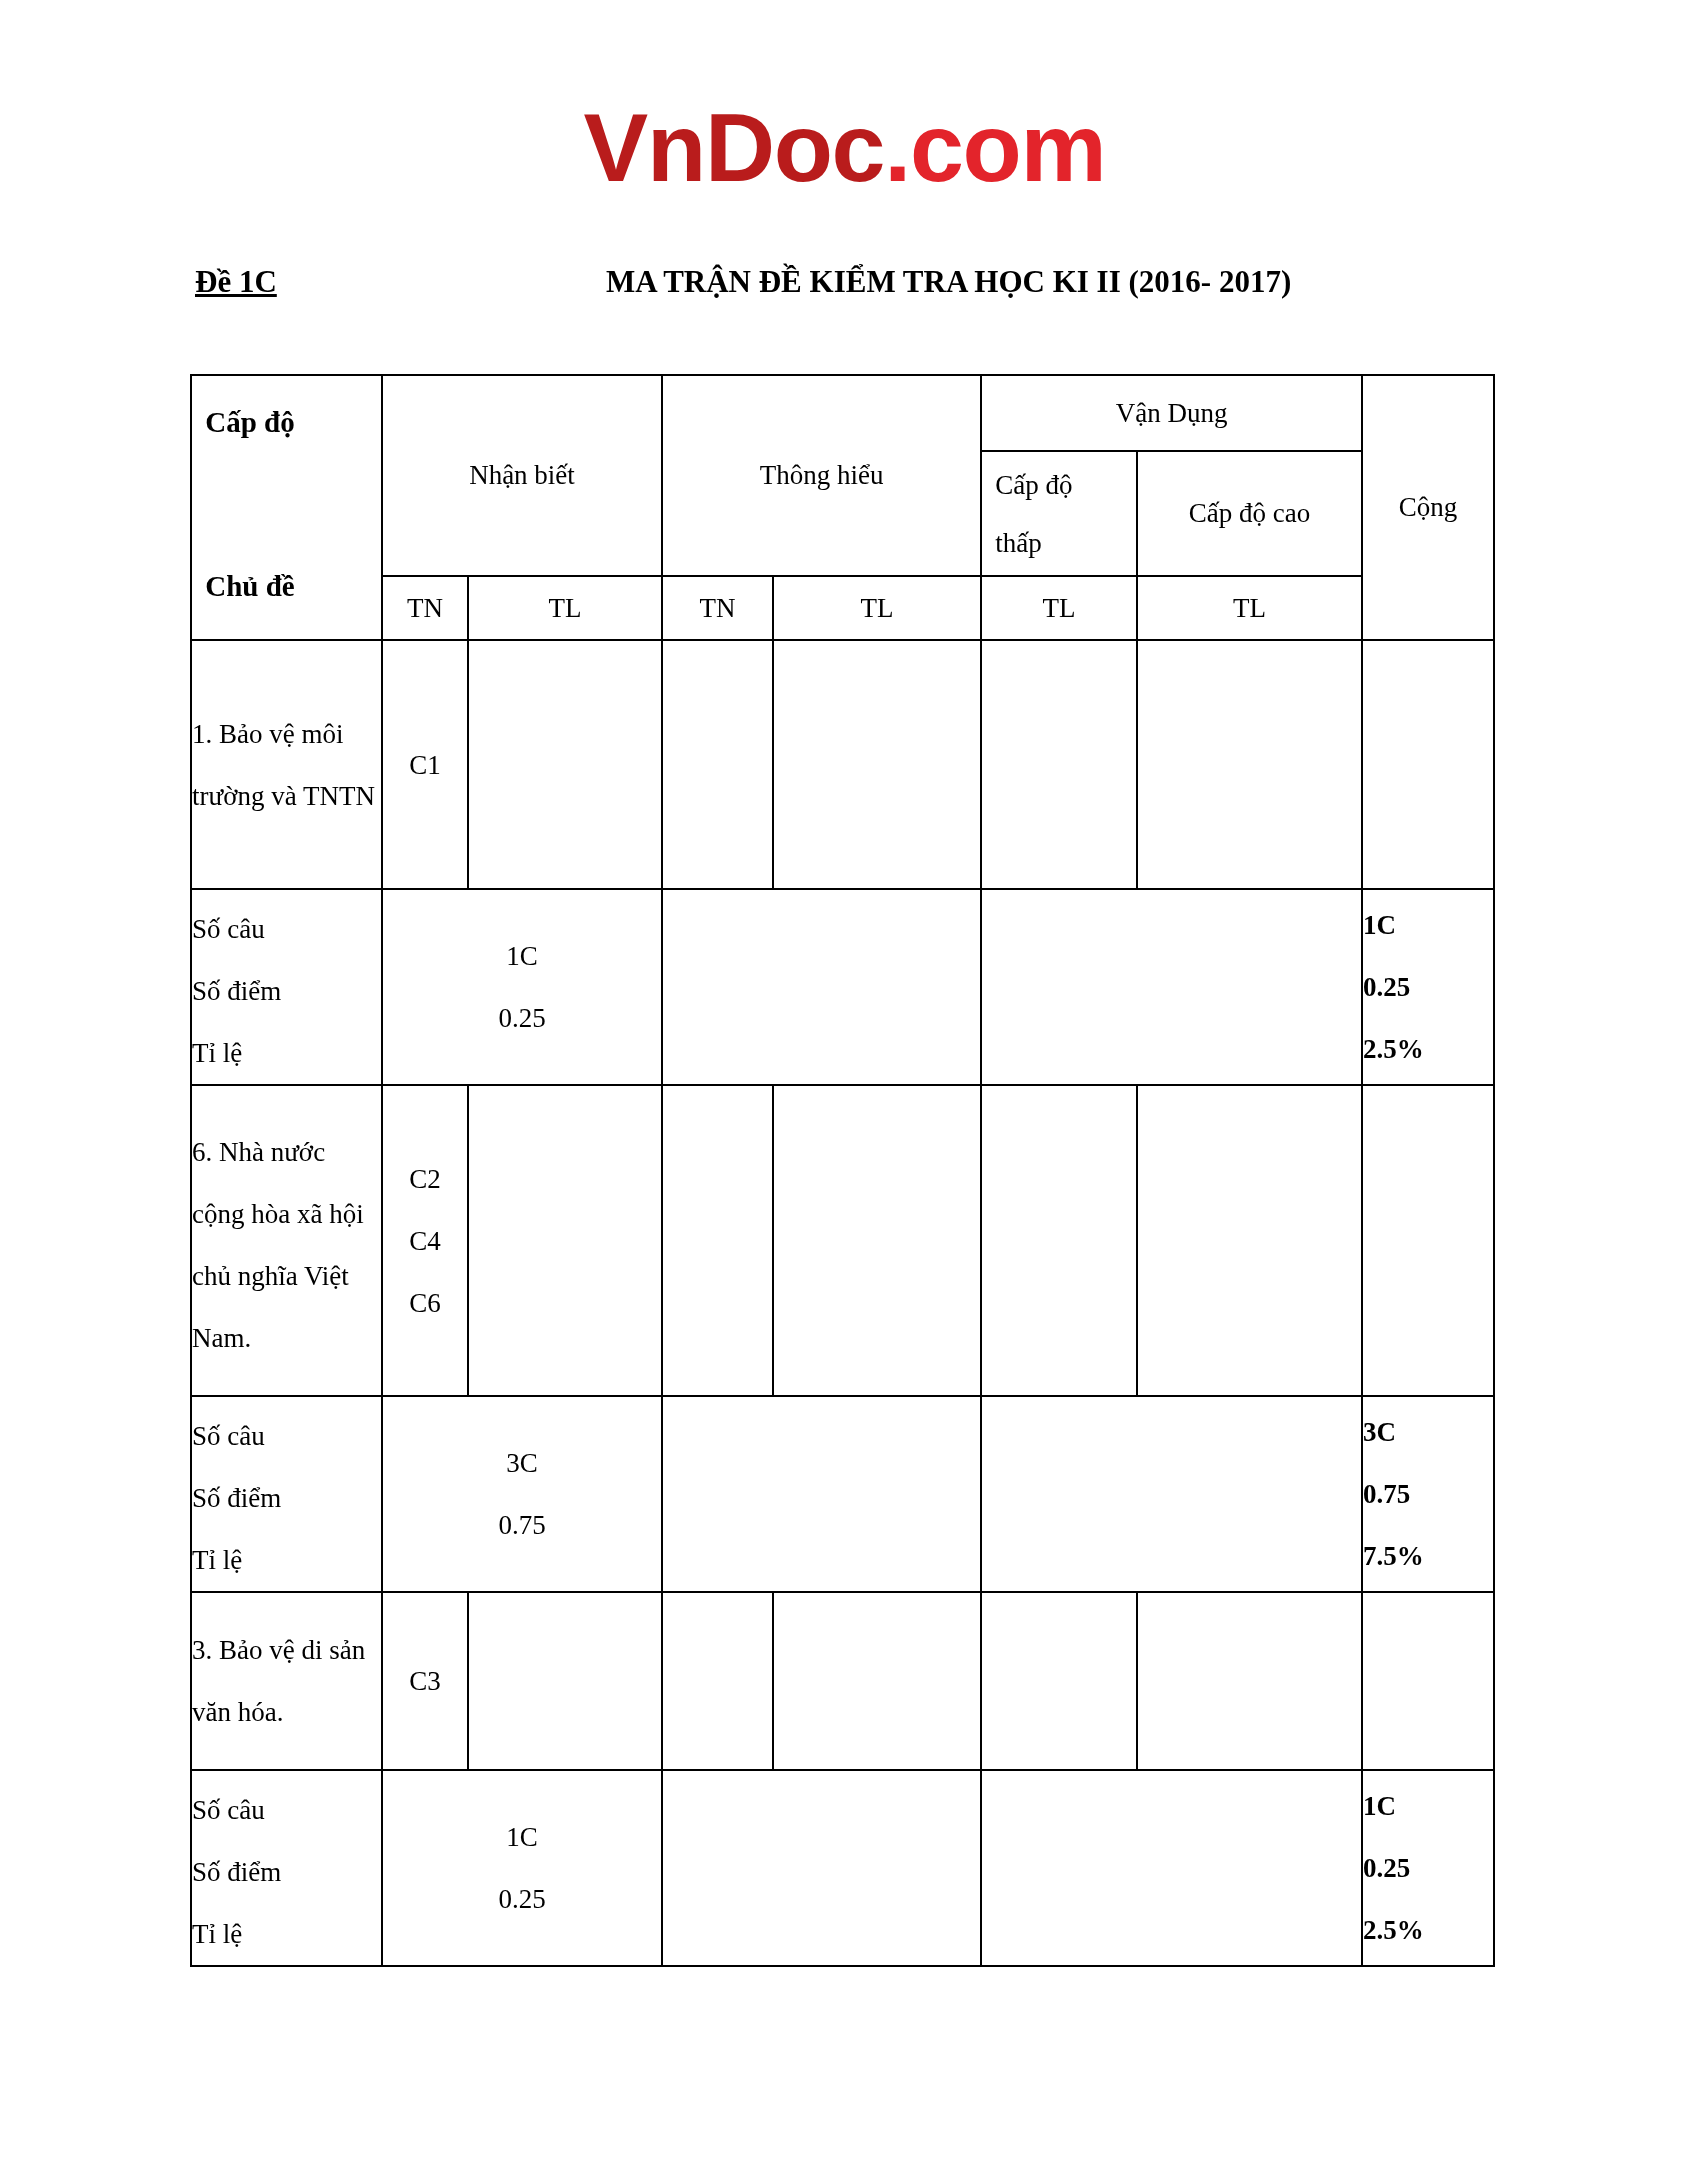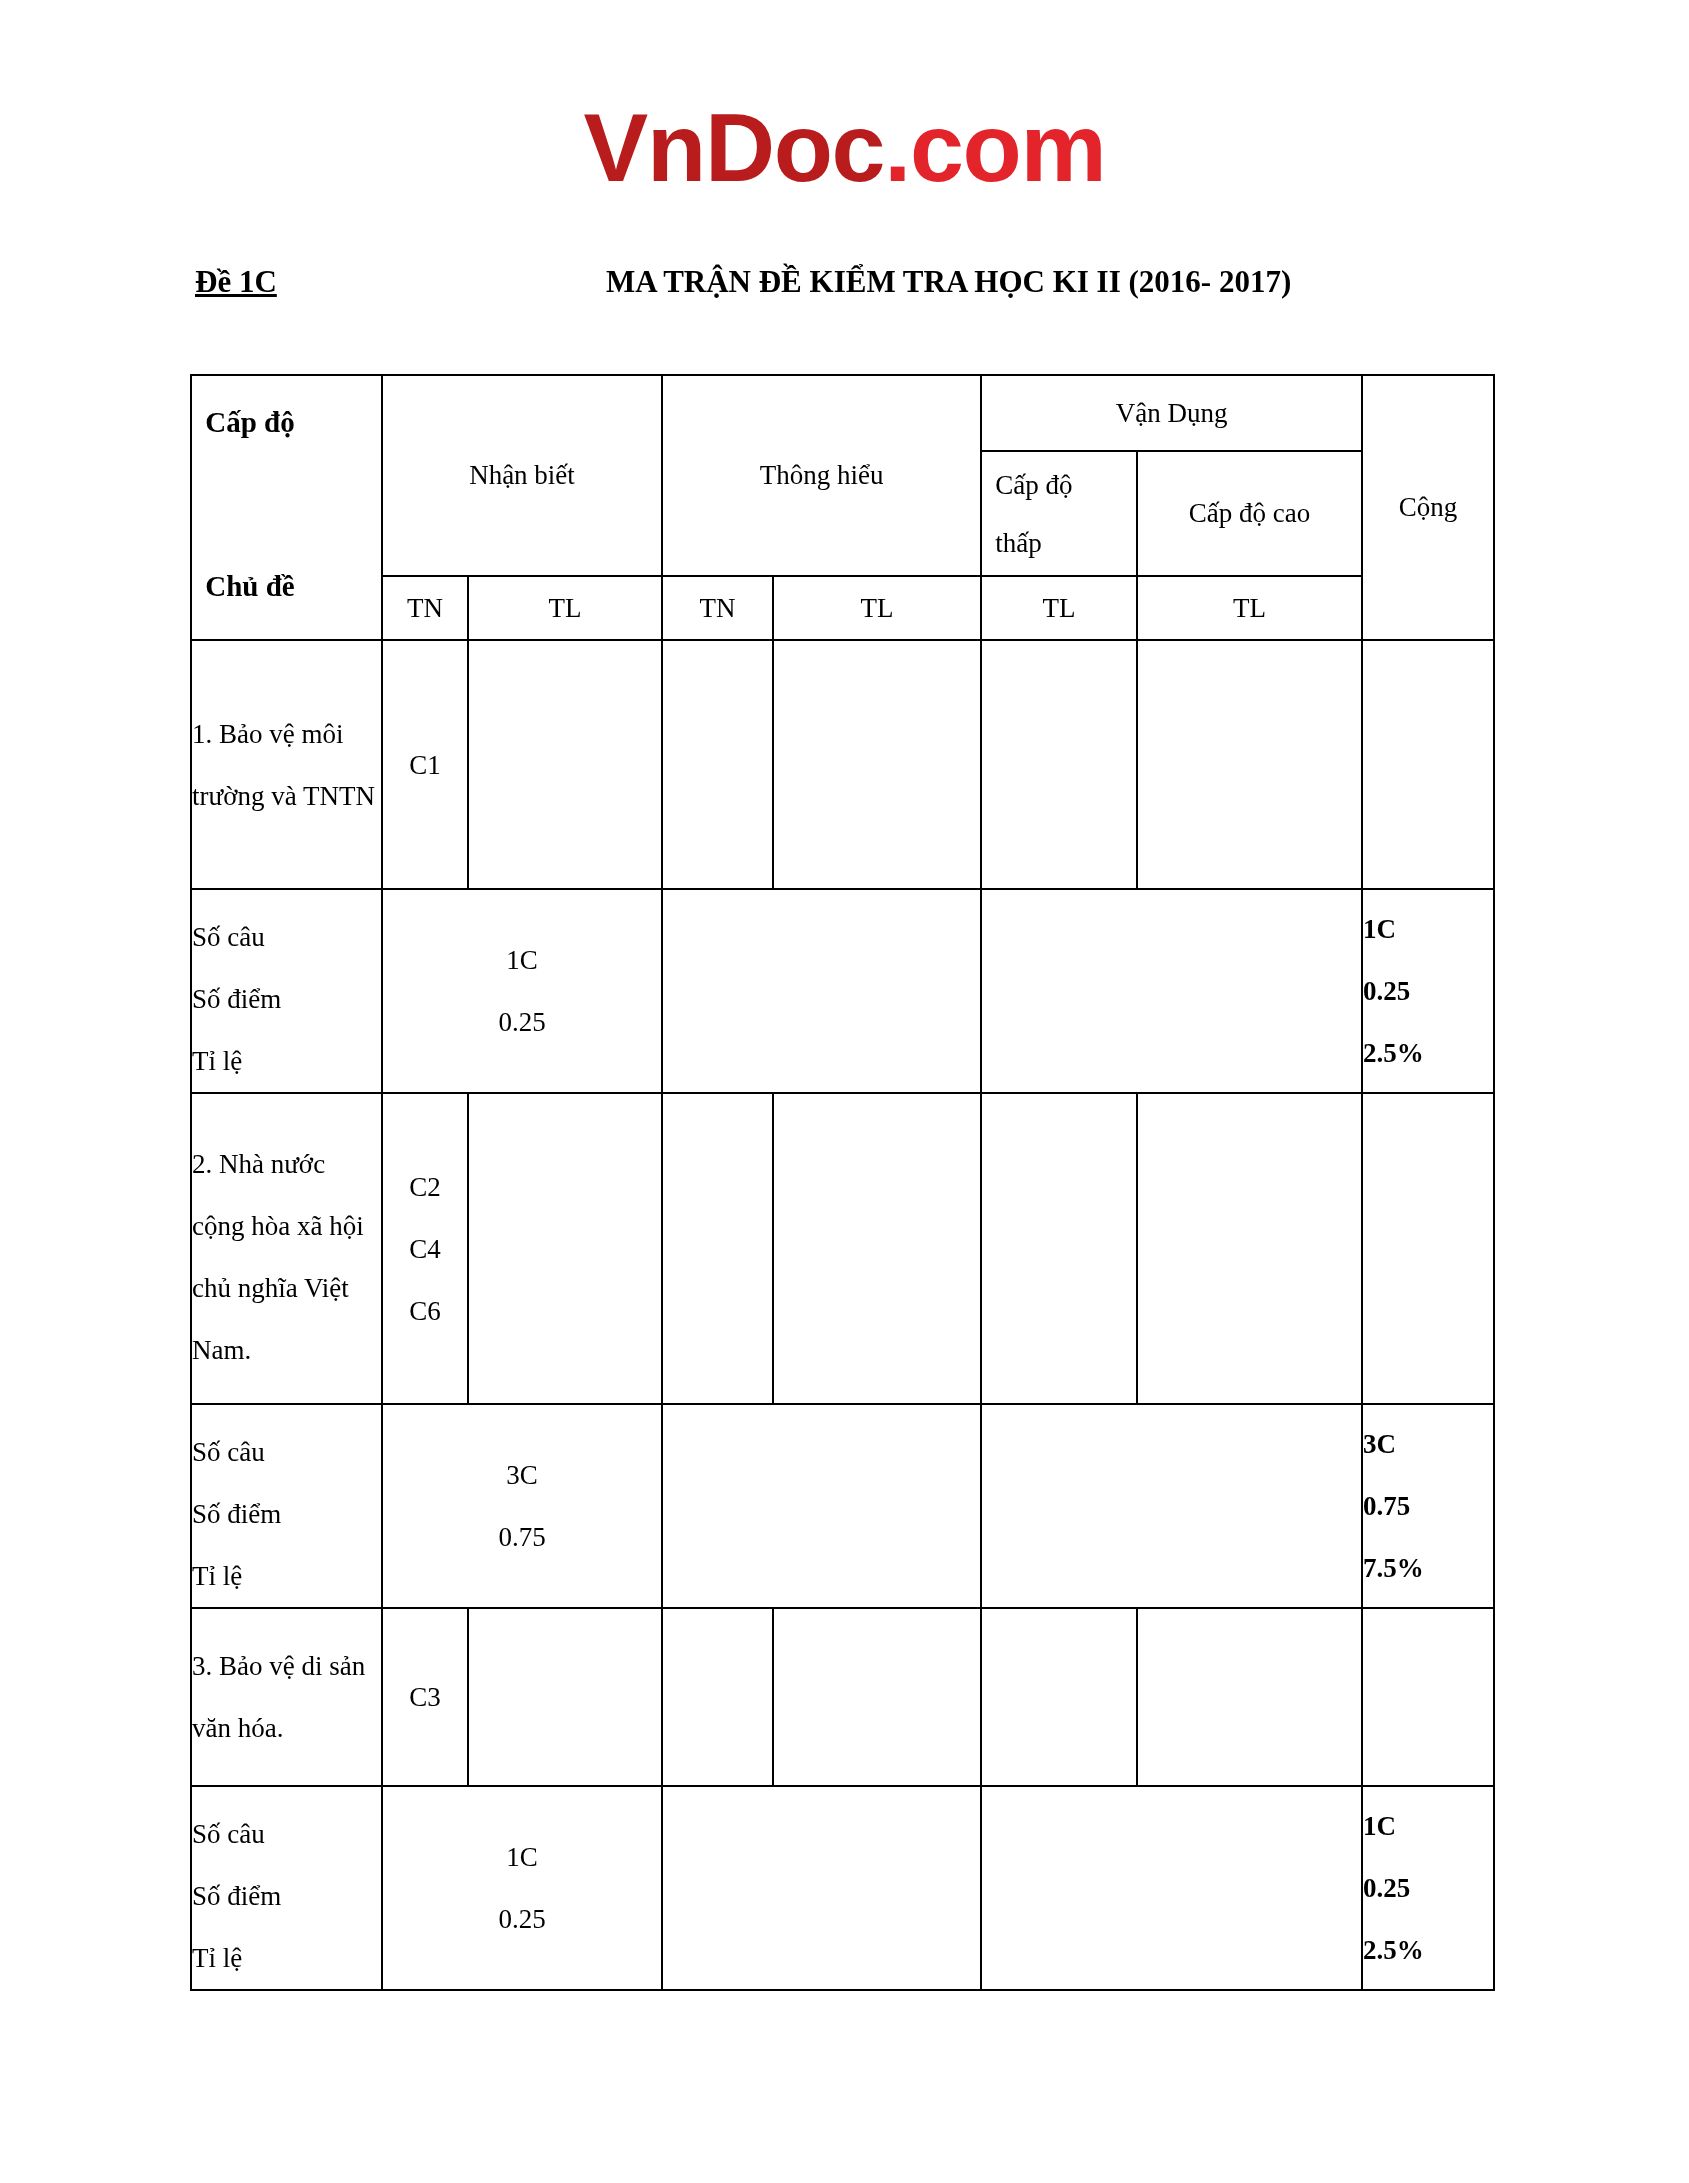--- a/index.html
+++ b/index.html
@@ -92,21 +92,21 @@
   tr.rh-c  { height: 311px; }
   tr.rh-d  { height: 187px; }
   tr.rh-e  { height: 178px; }
   tr.rh-f  { height: 192px; }
   .label-cell {
     text-align: left;
     vertical-align: top;
     padding: 5.3px 22.5px 5.3px 12px;
     line-height: 62px;
   }
-  .label-cell.mid { vertical-align: middle; padding-top: 16px; padding-bottom: 0; }
+  .label-cell.mid { vertical-align: middle; padding-top: 8px; padding-bottom: 0; }
   .val { text-align: center; line-height: 62px; }
   .val-top { vertical-align: top; padding-top: 5.3px; }
   .cong-cell {
     font-weight: bold;
     text-align: left;
     padding-left: 18.5px;
     line-height: 62px;
   }
 </style>
 </head>
@@ -183,21 +183,21 @@
     <td colspan="2"></td>
     <td colspan="2"></td>
     <td class="cong-cell">
       <div>1C</div>
       <div>0.25</div>
       <div>2.5%</div>
     </td>
   </tr>
 
   <tr class="rh-c">
-    <td class="label-cell mid">2. Nhà nước cộng hòa xã hội chủ nghĩa Việt Nam.</td>
+    <td class="label-cell mid">6. Nhà nước cộng hòa xã hội chủ nghĩa Việt Nam.</td>
     <td class="val">
       <div>C2</div>
       <div>C4</div>
       <div>C6</div>
     </td>
     <td></td>
     <td></td>
     <td></td>
     <td></td>
     <td></td>

